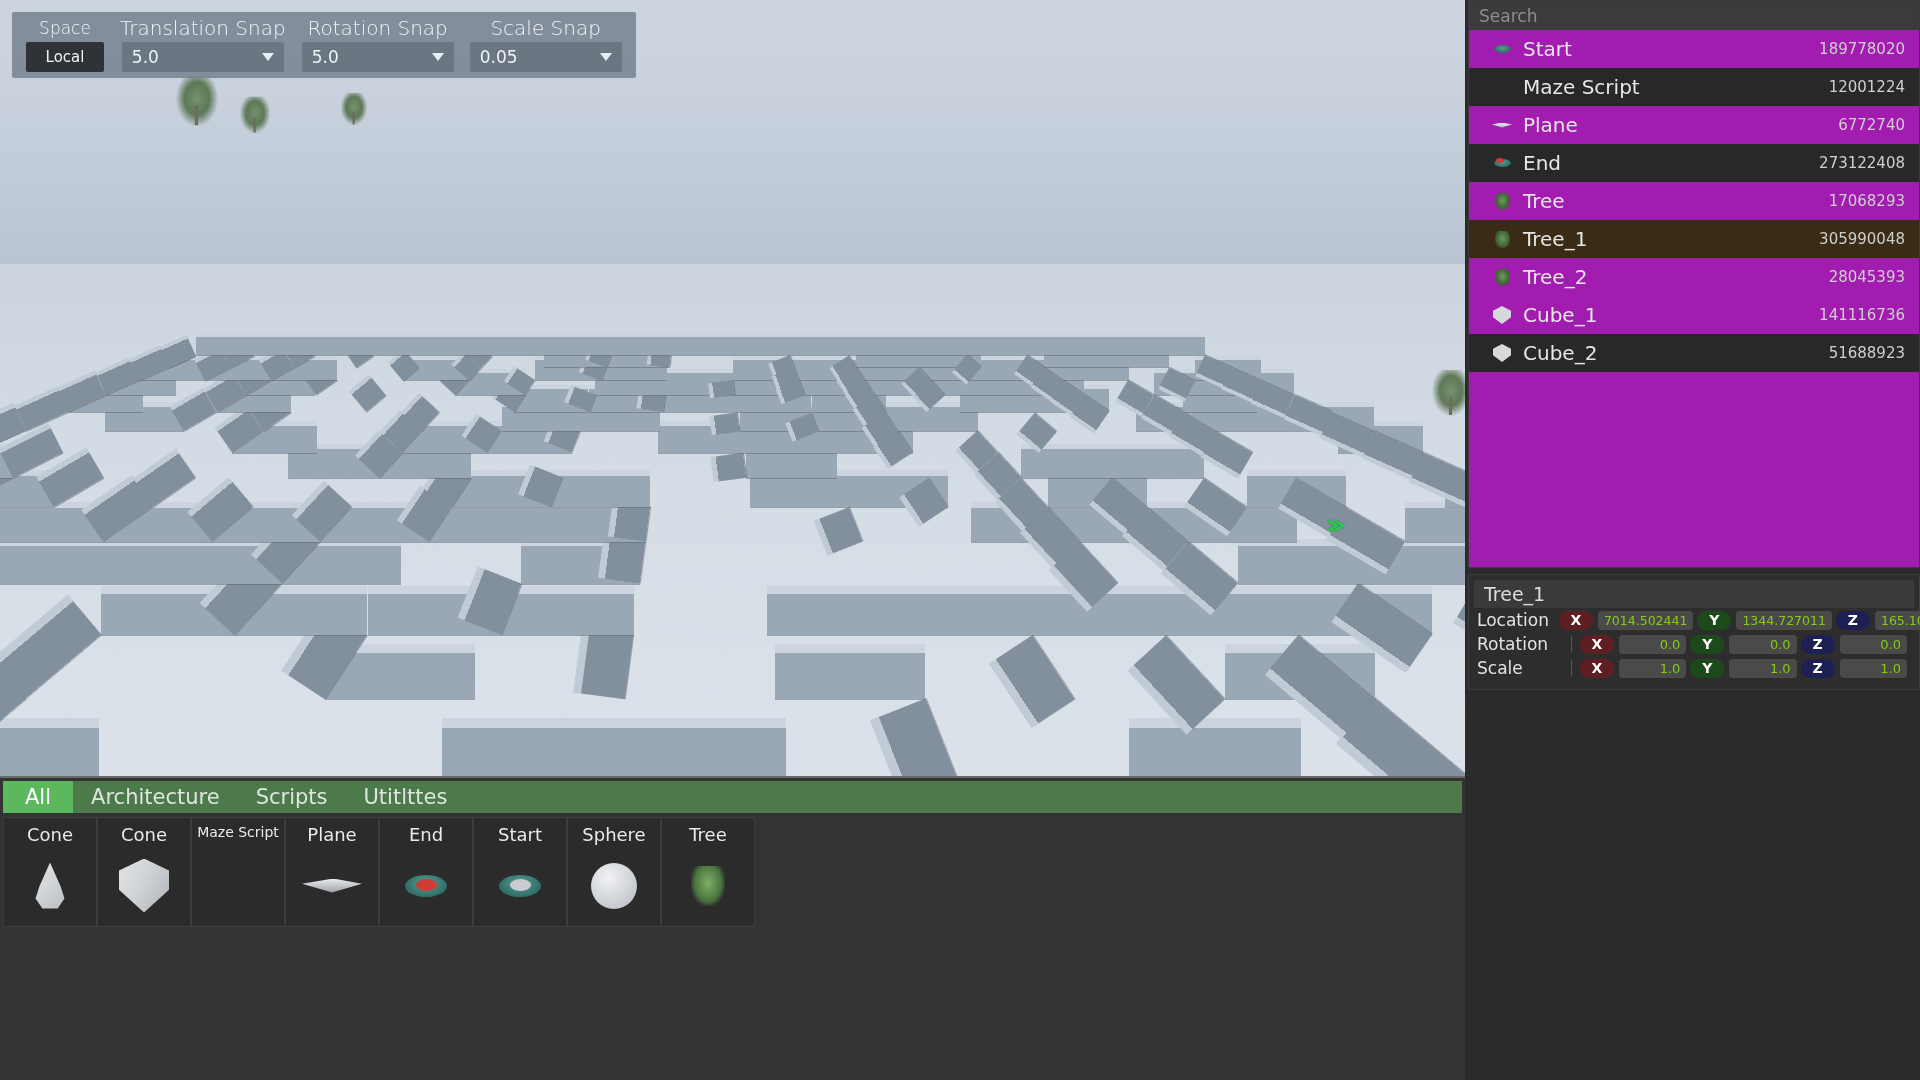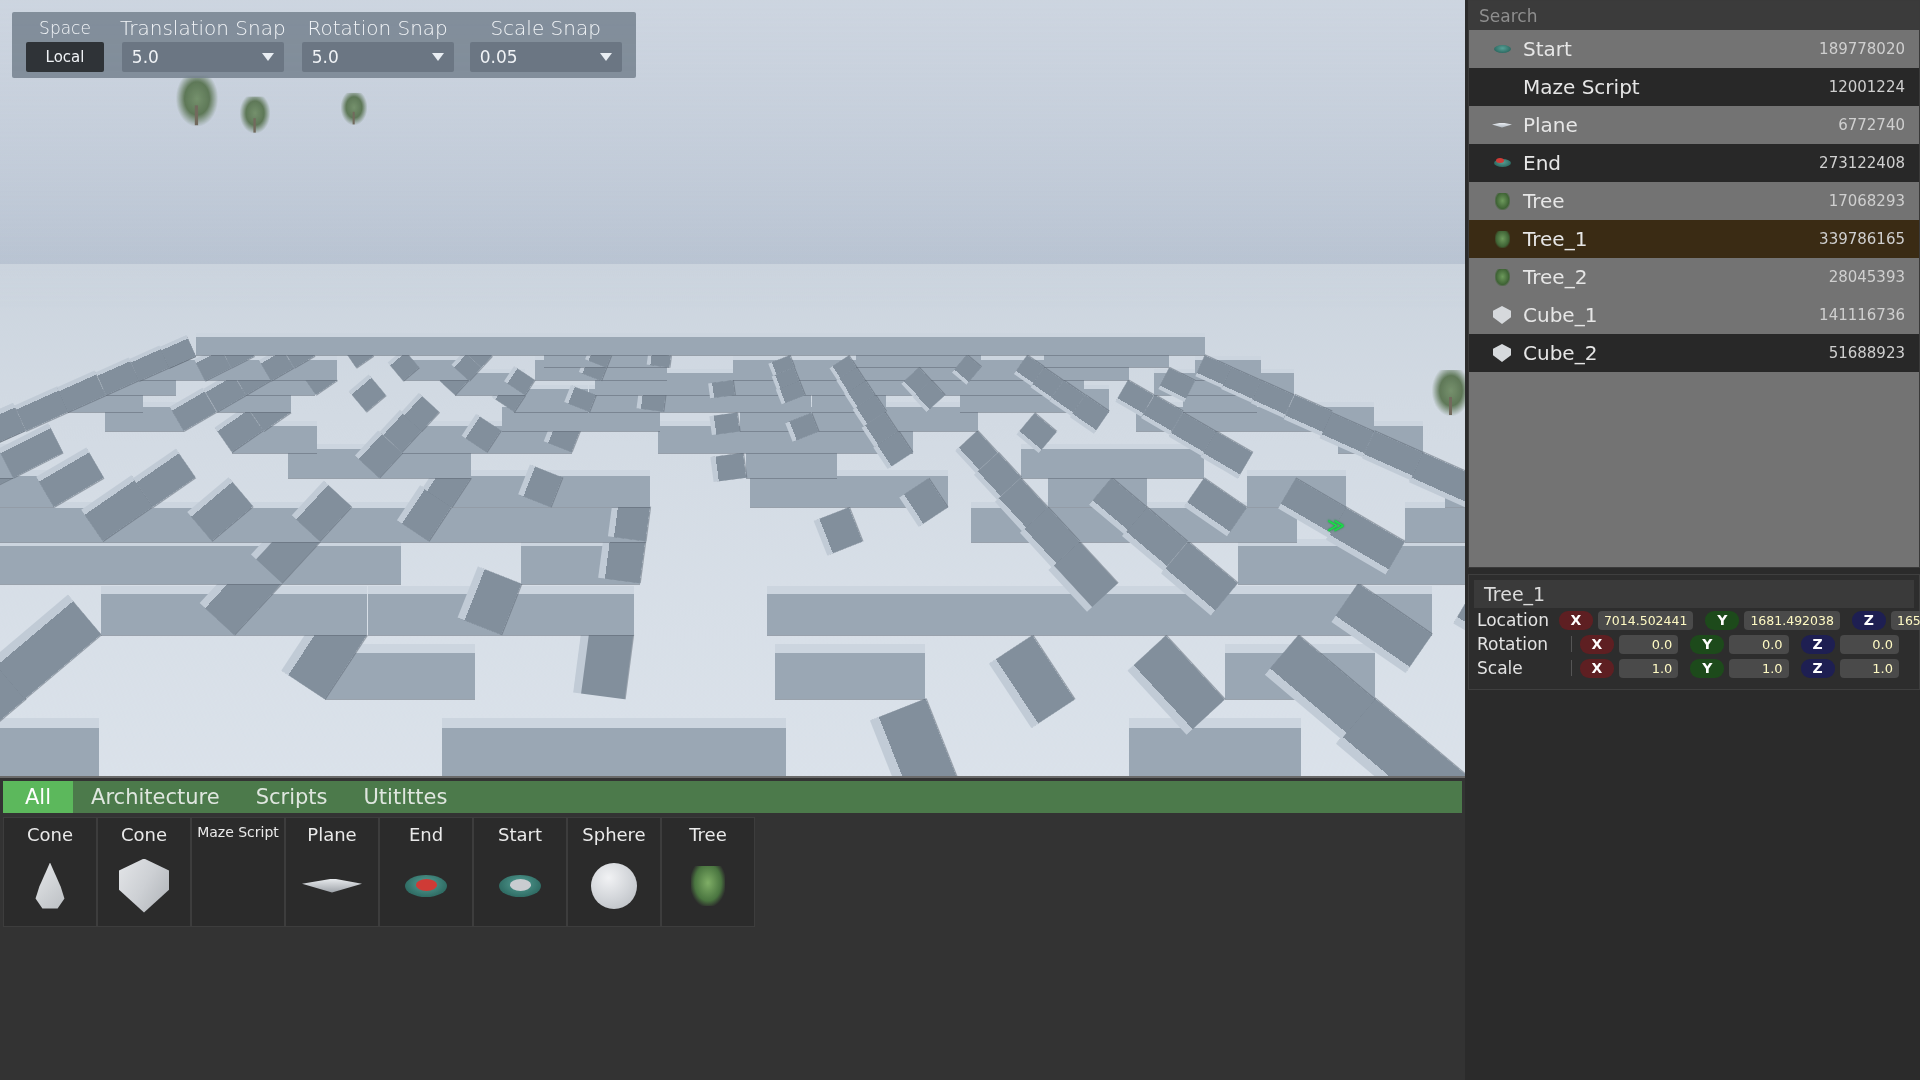--- a/index.html
+++ b/index.html
@@ -43,21 +43,21 @@
   .tval{ color:#f0f3f6; font-size:17px; }
   .tval.sm{ font-size:15px; }
   .caret{ width:0;height:0;border-left:6px solid transparent;border-right:6px solid transparent;
     border-top:8px solid #e9eef3; margin-left:14px; }
 
   
   #rightpane{ position:absolute; left:1465px; top:0; width:455px; height:1080px;
     background:#2b2b2b; }
 
   #outliner{ position:absolute; left:3px; top:0; width:452px; height:568px;
-    background:#737373; border:1px solid #3a3a3a; }
+    background:#a21caf; border:1px solid #3a3a3a; }
   #searchbar{ height:29px; background:#3b3b3b; display:flex; align-items:center;
     padding:0 10px; }
   #searchbar span{ color:#8e8e8e; font-size:17px; }
 
   .hrow{ height:38px; display:flex; align-items:center; padding:0 14px 0 22px;
     position:relative; }
   .hrow.alt{ background:#282828; }
   .hrow.sel{ background:#3a2b14; }
   .hicon{ width:22px; height:22px; margin-right:10px; position:relative;
     flex:0 0 22px; display:flex; align-items:center; justify-content:center; }
@@ -84,23 +84,23 @@
   #insphead span{ color:#dcdcdc; font-size:19px; }
   .trow{ display:flex; align-items:center; height:24px; padding:0 8px; }
   .tname{ color:#e2e2e2; font-size:17px; width:92px; }
   .tsep{ width:1px; height:16px; background:#555; margin:0 8px 0 2px; }
   .axis{ width:34px; height:19px; border-radius:9px; color:#fff;
     font-size:14px; font-weight:bold; display:flex; align-items:center;
     justify-content:center; flex:0 0 34px; }
   .axis.x{ background:#5e1f22; }
   .axis.y{ background:#1d4a1b; }
   .axis.z{ background:#1e1f52; }
-  .field{ height:19px; background:#4a4a4a; border-radius:4px; margin:0 12px 0 5px;
+  .field{ height:19px; background:#4a4a4a; border-radius:4px; margin:0 4px 0 5px;
     flex:1; display:flex; align-items:center; justify-content:flex-end;
-    padding:0 6px; color:#fef9c3; font-size:13px; }
+    padding:0 6px; color:#84cc16; font-size:13px; }
   .field.lv{ justify-content:center; font-size:12.5px; }
 
   
   #assets{ position:absolute; left:0; top:776px; width:1465px; height:304px;
     background:#333333; border-top:2px solid #6a6a6a; }
   #asstabs{ height:32px; background:#4c7a4b; display:flex; margin:3px 3px 0 3px; }
   .asstab{ display:flex; align-items:center; padding:0 18px; color:#dfe6df;
     font-size:21px; }
   .asstab.active{ background:#5cb85c; color:#ffffff; padding:0 22px; }
   #assgrid{ display:flex; margin:4px 0 0 3px; }
@@ -446,21 +446,21 @@
               <span class="ic-tree"></span>
             </span>
             <span class="hname">Tree</span>
             <span class="hid">17068293</span>
           </div>
           <div class="hrow sel">
             <span class="hicon">
               <span class="ic-tree"></span>
             </span>
             <span class="hname">Tree_1</span>
-            <span class="hid">339786165</span>
+            <span class="hid">305990048</span>
           </div>
           <div class="hrow">
             <span class="hicon">
               <span class="ic-tree"></span>
             </span>
             <span class="hname">Tree_2</span>
             <span class="hid">28045393</span>
           </div>
           <div class="hrow">
             <span class="hicon">
@@ -483,21 +483,21 @@
       <div id="insphead">
         <span>Tree_1</span>
       </div>
       <div id="transformrows">
           <div class="trow">
             <span class="tname">Location</span>
             <span class="tsep"></span>
             <span class="axis x">X</span>
             <span class="field lv">7014.502441</span>
             <span class="axis y">Y</span>
-            <span class="field lv">1681.492038</span>
+            <span class="field lv">1344.727011</span>
             <span class="axis z">Z</span>
             <span class="field lv">165.100021</span>
           </div>
           <div class="trow">
             <span class="tname">Rotation</span>
             <span class="tsep"></span>
             <span class="axis x">X</span>
             <span class="field">0.0</span>
             <span class="axis y">Y</span>
             <span class="field">0.0</span>

